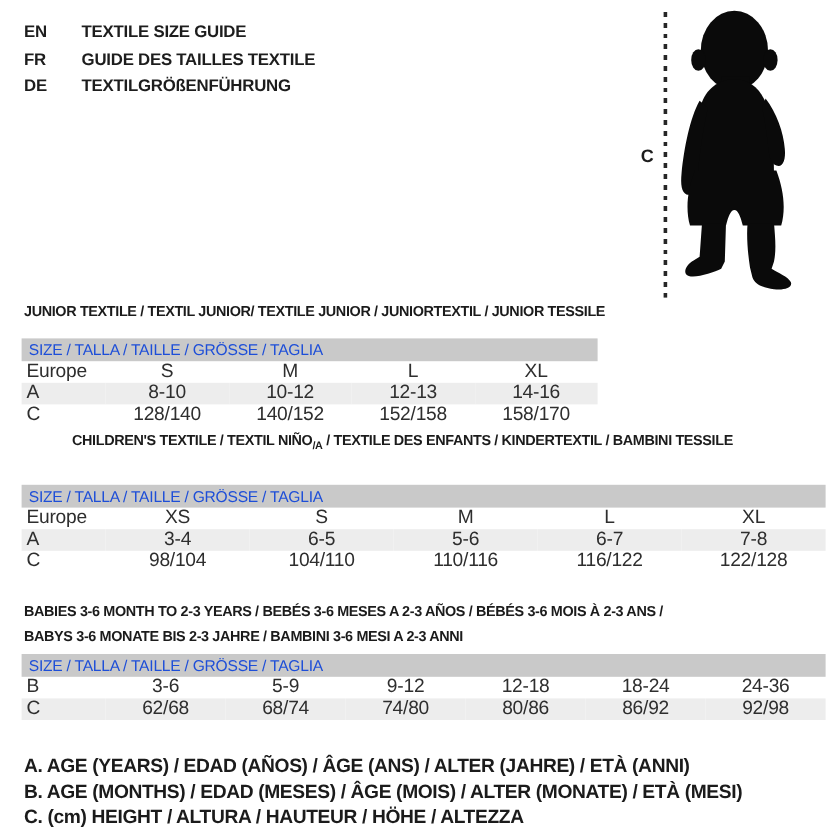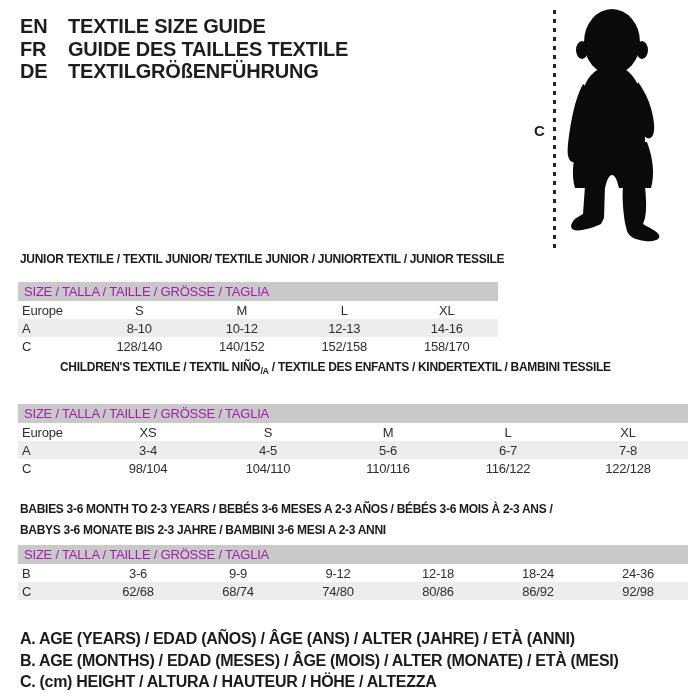--- a/index.html
+++ b/index.html
@@ -4,21 +4,21 @@
 <style>
   html,body{margin:0;padding:0;}
   body{
     width:700px;height:700px;background:#ffffff;position:relative;overflow:hidden;
     font-family:"Liberation Sans", sans-serif;color:var(--text,#1d1d1d);
   }
   .abs{position:absolute;}
 
   
   .lang-block{left:20px;top:15px;}
-  .lang-row{display:flex;line-height:22.5px;font-weight:bold;font-size:20px;letter-spacing:-0.2px;}
+  .lang-row{display:flex;line-height:22.5px;font-weight:bold;font-size:14px;letter-spacing:-0.2px;}
   .lang-code{width:48px;flex:0 0 48px;}
 
   
   .figure{left:530px;top:6px;width:168px;height:246px;}
   .dotted-line{position:absolute;left:23px;top:4px;width:3px;height:238px;
     background:repeating-linear-gradient(to bottom,var(--dotted-line,#262626) 0px,var(--dotted-line,#262626) 4px,transparent 4px,transparent 9px);}
   .c-label{position:absolute;left:4px;top:116px;font-weight:bold;font-size:15px;}
   .figure svg{position:absolute;left:35px;top:0;}
 
   
@@ -28,22 +28,22 @@
   .h-babies{top:499px;line-height:21px;white-space:normal;width:640px;}
   .sub{font-size:9px;vertical-align:-3px;}
 
   
   table.size-table{position:absolute;left:18px;border-collapse:collapse;table-layout:fixed;}
   .t1{top:282px;width:480px;}
   .t2{top:404px;width:670px;}
   .t3{top:545px;width:670px;}
   col.col-label{width:70px;}
   th.bar{background:var(--header-bar,#c9c9c9);font-weight:normal;text-align:left;
-    padding:0 0 0 6px;font-size:13px;letter-spacing:-0.2px;color:#a21caf;height:19px;}
-  td{height:18px;font-size:13px;letter-spacing:-0.2px;text-align:center;padding:0;color:#2e2e2e;}
+    padding:0 0 0 6px;font-size:13px;letter-spacing:-0.2px;color:#1d4ed8;height:19px;}
+  td{height:18px;font-size:16px;letter-spacing:-0.2px;text-align:center;padding:0;color:#2e2e2e;}
   td.lbl{text-align:left;padding-left:4px;}
   tr.stripe td{background:var(--row-stripe,#ededed);}
 
   
   .footnotes{left:20px;top:628px;font-weight:bold;font-size:16px;letter-spacing:-0.3px;line-height:21.5px;color:#1b1b1b;}
 </style>
 </head>
 <body>
 
 <div class="abs lang-block">
@@ -139,21 +139,21 @@
       <td class="lbl">Europe</td>
       <td>XS</td>
       <td>S</td>
       <td>M</td>
       <td>L</td>
       <td>XL</td>
     </tr>
     <tr class="stripe">
       <td class="lbl">A</td>
       <td>3-4</td>
-      <td>4-5</td>
+      <td>6-5</td>
       <td>5-6</td>
       <td>6-7</td>
       <td>7-8</td>
     </tr>
     <tr>
       <td class="lbl">C</td>
       <td>98/104</td>
       <td>104/110</td>
       <td>110/116</td>
       <td>116/122</td>
@@ -178,21 +178,21 @@
     </colgroup>
   <thead>
     <tr>
         <th class="bar" colspan="7">SIZE / TALLA / TAILLE / GRÖSSE / TAGLIA</th>
       </tr>
   </thead>
   <tbody>
     <tr>
       <td class="lbl">B</td>
       <td>3-6</td>
-      <td>9-9</td>
+      <td>5-9</td>
       <td>9-12</td>
       <td>12-18</td>
       <td>18-24</td>
       <td>24-36</td>
     </tr>
     <tr class="stripe">
       <td class="lbl">C</td>
       <td>62/68</td>
       <td>68/74</td>
       <td>74/80</td>

